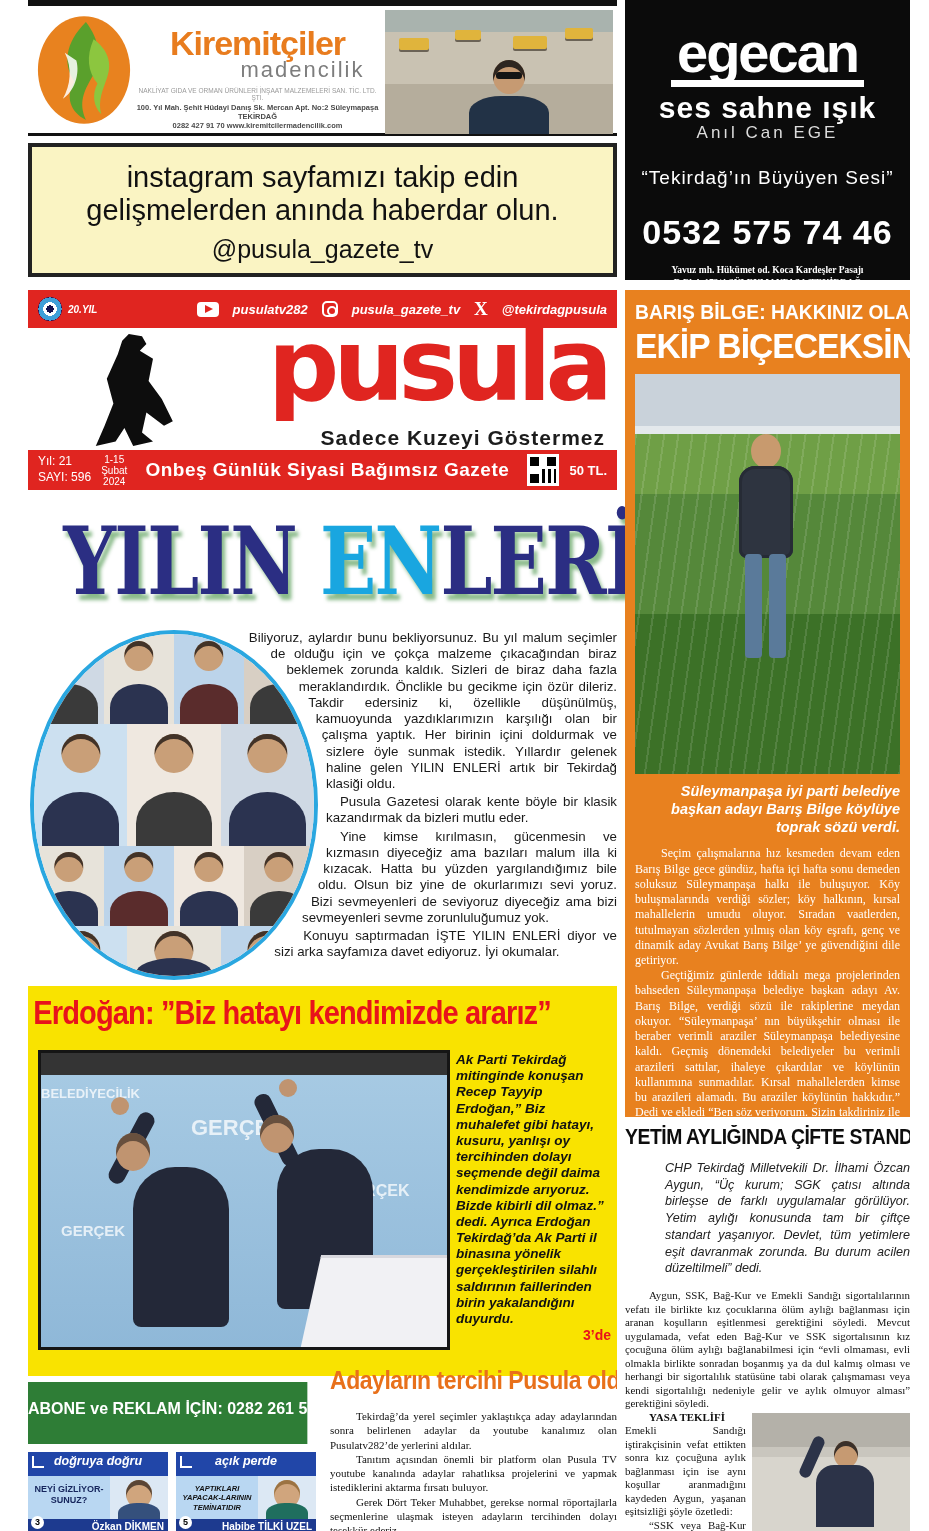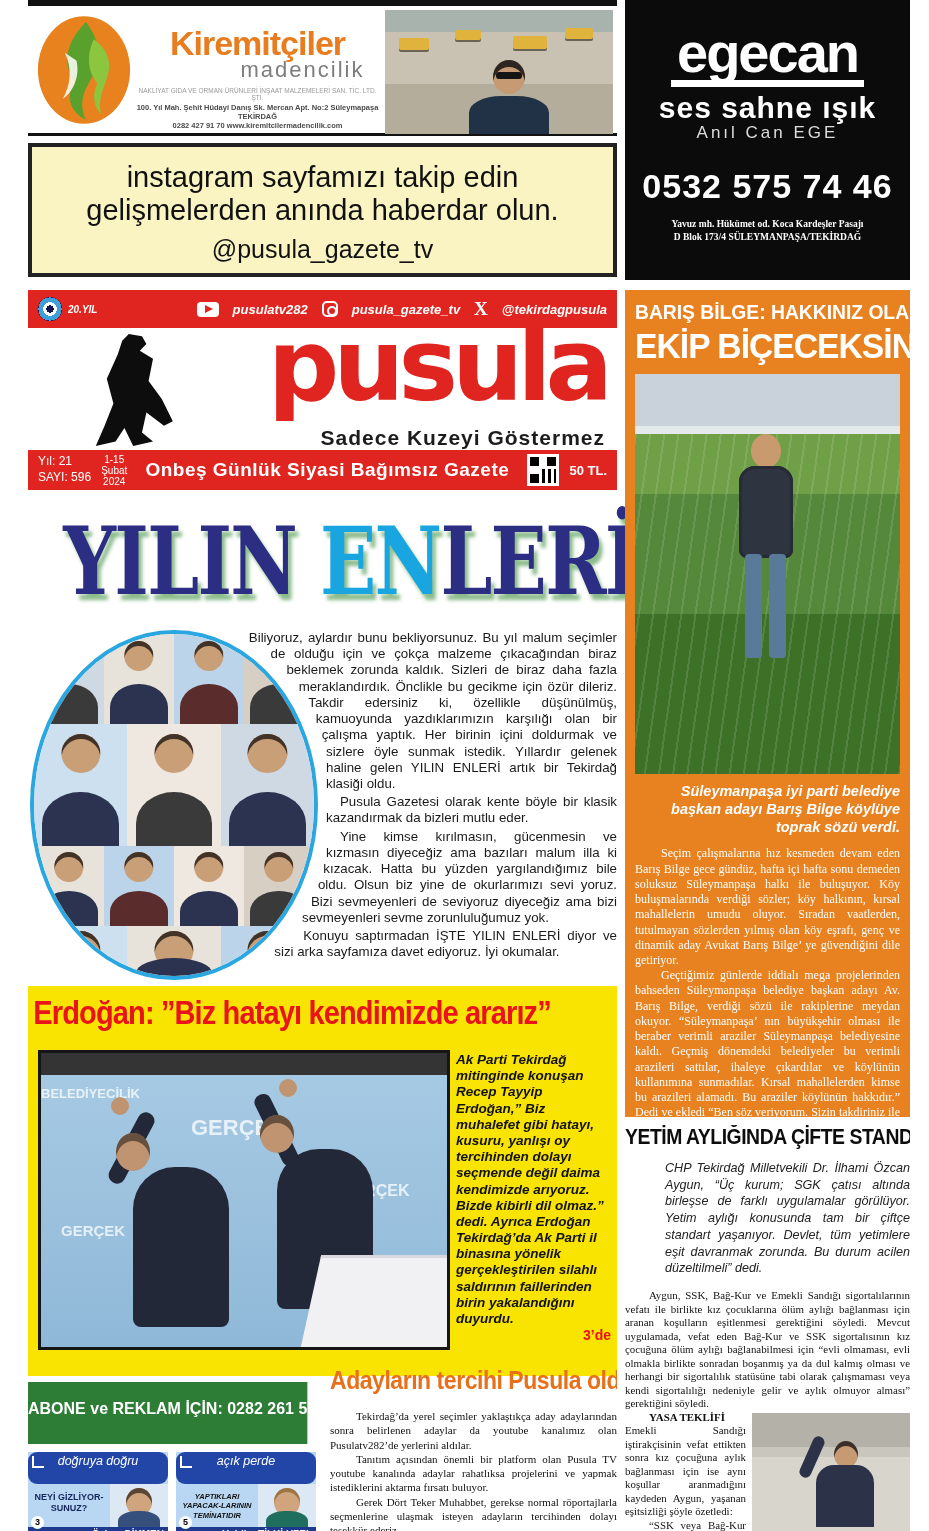--- a/index.html
+++ b/index.html
@@ -166,22 +166,22 @@
   .parl-led { position:absolute; bottom:18px; left:58px; width:42px; height:7px; background:#3a0d0d;
               box-shadow:inset 0 0 0 1px #000; }
   .parl-led::after{ content:''; position:absolute; inset:1px 6px; background:#d22; }
 
   
   .abone { position:absolute; left:28px; top:1382px; width:288px; height:62px; background:#2e7d36;
            color:#fff; font-weight:900; font-size:16.5px; text-align:center; line-height:52px; white-space:nowrap;
            transform:scaleX(.97); transform-origin:left; }
   .colbox { position:absolute; top:1452px; width:140px; height:79px; background:#b9d7f2; overflow:hidden; }
   .colbox.c1 { left:28px; } .colbox.c2 { left:176px; }
-  .col-head { height:32px; background:#2146a8; color:#fff; font-size:12.5px; font-style:italic;
-              font-weight:normal; text-align:center; line-height:19px; position:relative;border-radius:9px; }
+  .col-head { height:24px; background:#2146a8; color:#fff; font-size:12.5px; font-style:italic;
+              font-weight:bold; text-align:center; line-height:19px; position:relative; }
   .col-head::before { content:''; position:absolute; left:4px; top:4px; width:10px; height:10px;
                       border-left:2px solid #fff; border-bottom:2px solid #fff; }
   .col-body { position:relative; height:43px; }
   .col-teaser { position:absolute; left:4px; top:8px; width:74px; font-size:9px; font-weight:900;
                 color:#15255c; text-align:center; line-height:1.25; }
   .c2 .col-teaser { font-style:italic; font-size:7.5px; color:#111; }
   .col-photo { position:absolute; right:0; top:0; width:58px; height:43px; overflow:hidden; background:#dce8f4; }
   .col-photo .head { position:absolute; left:50%; transform:translateX(-50%); top:4px; width:26px; height:28px;
                      border-radius:50%; background:#d0a57d; box-shadow:inset 0 5px 0 rgba(60,45,35,.8); }
   .col-photo .body { position:absolute; left:8px; bottom:-6px; width:42px; height:22px;
@@ -230,20 +230,21 @@
           <div class="glasses"></div>
           <div class="body"></div>
       </div>
     </div>
   </div>
 
   <div class="egecan">
     <div class="eg-brand">egecan</div>
     <div class="eg-l2">ses sahne ışık</div>
     <div class="eg-l3">Anıl Can EGE</div>
+    <div class="eg-slogan">“Tekirdağ’ın Büyüyen Sesi”</div>
     <div class="eg-phone">0532 575 74 46</div>
     <div class="eg-adr">
       <div>Yavuz mh. Hükümet od. Koca Kardeşler Pasajı</div>
       <div>D Blok 173/4 SÜLEYMANPAŞA/TEKİRDAĞ</div>
     </div>
   </div>
 
   <div class="insta">
     <div class="l1">instagram sayfamızı takip edin</div>
     <div class="l2">gelişmelerden anında haberdar olun.</div>

